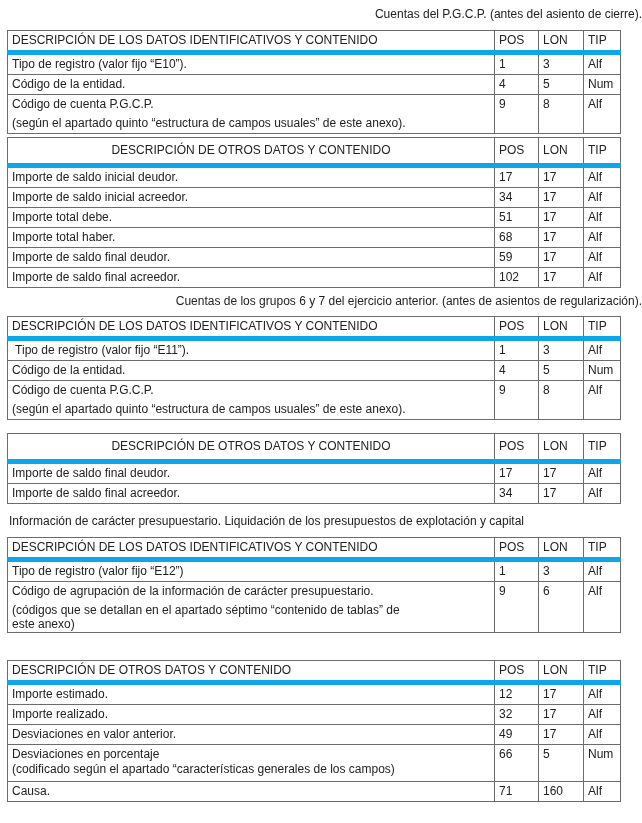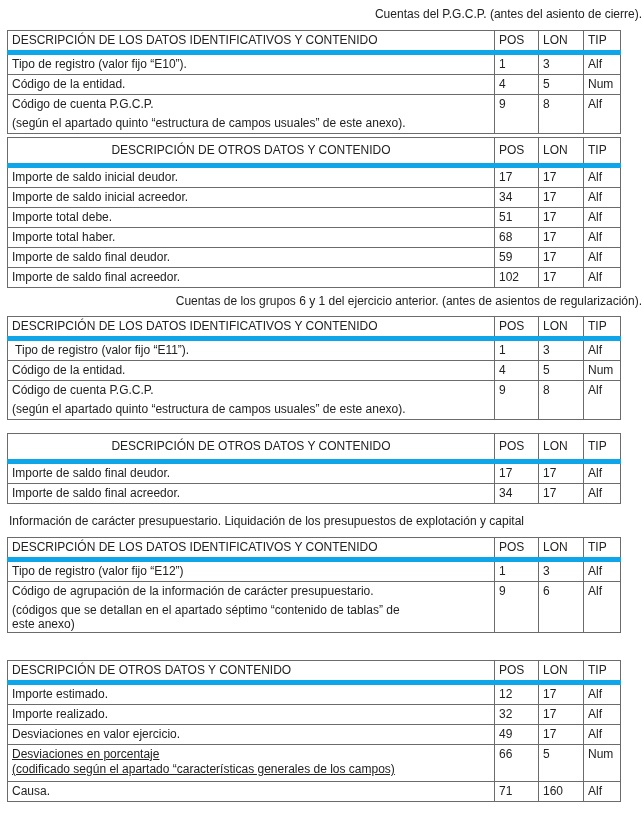--- a/index.html
+++ b/index.html
@@ -126,21 +126,21 @@
   </tr>
   <tr>
     <td>Importe de saldo final acreedor.</td>
     <td>102</td>
     <td>17</td>
     <td>Alf</td>
   </tr>
 </tbody>
   </table>
 
-<div class="caption center" style="top:294px;">Cuentas de los grupos 6 y 1 del ejercicio anterior. (antes de asientos de regularización).</div>
+<div class="caption center" style="top:294px;">Cuentas de los grupos 6 y 7 del ejercicio anterior. (antes de asientos de regularización).</div>
 
 <table class="spec" style="top:316px;">
   <colgroup>
       <col class="c-desc">
       <col class="c-pos">
       <col class="c-lon">
       <col class="c-tip">
     </colgroup>
   <tbody>
       <tr>
@@ -256,27 +256,27 @@
     <td>17</td>
     <td>Alf</td>
   </tr>
   <tr>
     <td>Importe realizado.</td>
     <td>32</td>
     <td>17</td>
     <td>Alf</td>
   </tr>
   <tr>
-    <td>Desviaciones en valor ejercicio.</td>
+    <td>Desviaciones en valor anterior.</td>
     <td>49</td>
     <td>17</td>
     <td>Alf</td>
   </tr>
   <tr>
-    <td style="line-height:15px;padding-top:2px;padding-bottom:4px;text-decoration:underline;">
+    <td style="line-height:15px;padding-top:2px;padding-bottom:4px;">
       <span class="desc-line2">Desviaciones en porcentaje</span>
       <span class="desc-line2">(codificado según el apartado “características generales de los campos)</span>
     </td>
     <td>66</td>
     <td>5</td>
     <td>Num</td>
   </tr>
   <tr>
     <td>Causa.</td>
     <td>71</td>

